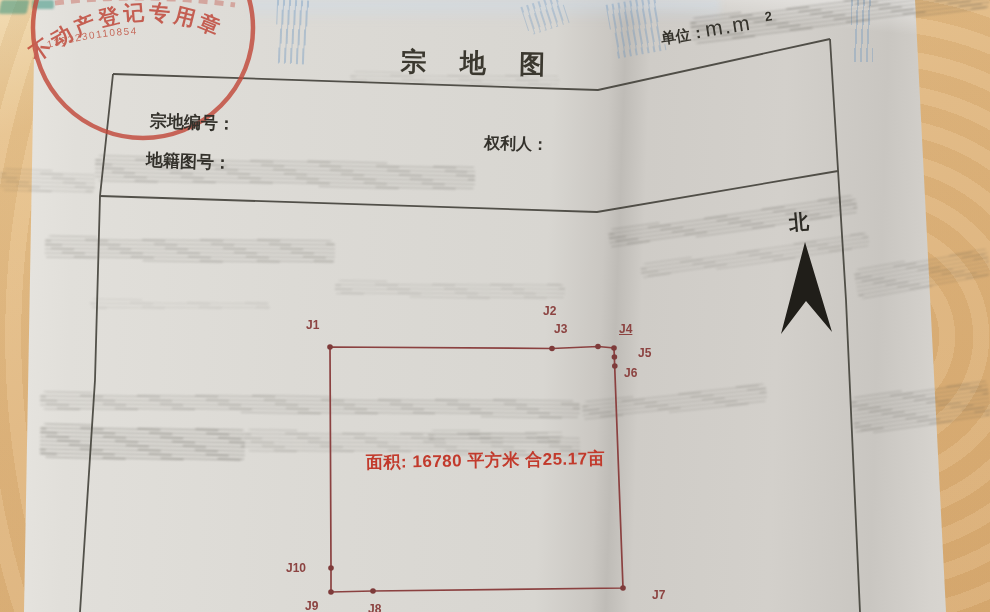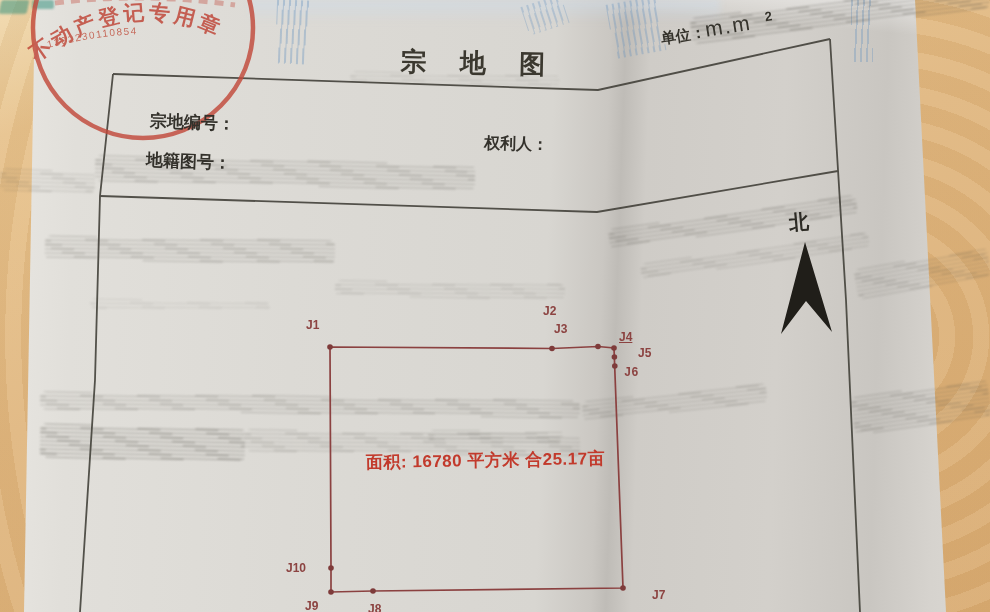--- a/index.html
+++ b/index.html
@@ -125,23 +125,23 @@
   <div class="txt f1">宗地编号：</div>
   <div class="txt f2">地籍图号：</div>
   <div class="txt f3">权利人：</div>
 
   <div class="txt north">北</div>
 
   <div>
     <span class="jl" style="left:306px;top:318px;">J1</span>
     <span class="jl" style="left:543px;top:304px;">J2</span>
     <span class="jl" style="left:554px;top:322px;">J3</span>
-    <span class="jl" style="left:619px;top:330px;text-decoration:underline;">J4</span>
+    <span class="jl" style="left:619px;top:322px;text-decoration:underline;">J4</span>
     <span class="jl" style="left:638px;top:346px;">J5</span>
-    <span class="jl" style="left:624px;top:366px;font-family:Liberation Mono, monospace;">J6</span>
+    <span class="jl" style="left:624px;top:366px;">J6</span>
     <span class="jl" style="left:652px;top:588px;">J7</span>
     <span class="jl" style="left:368px;top:602px;">J8</span>
     <span class="jl" style="left:305px;top:599px;">J9</span>
     <span class="jl" style="left:286px;top:561px;">J10</span>
     <div class="txt area">面积: 16780 平方米 合25.17亩</div>
   </div>
 
 </div>
 
 </body></html>

